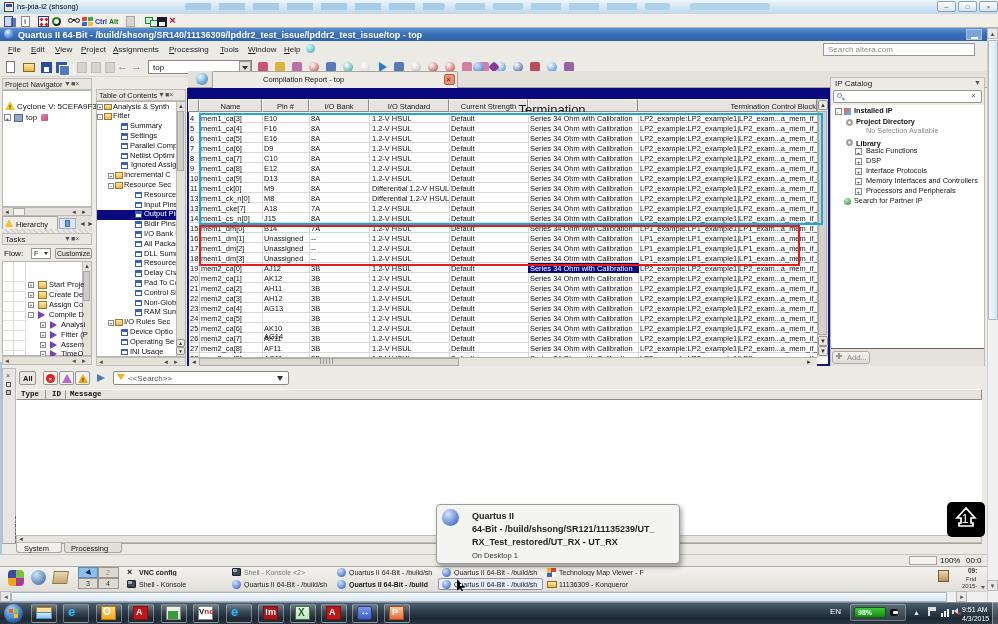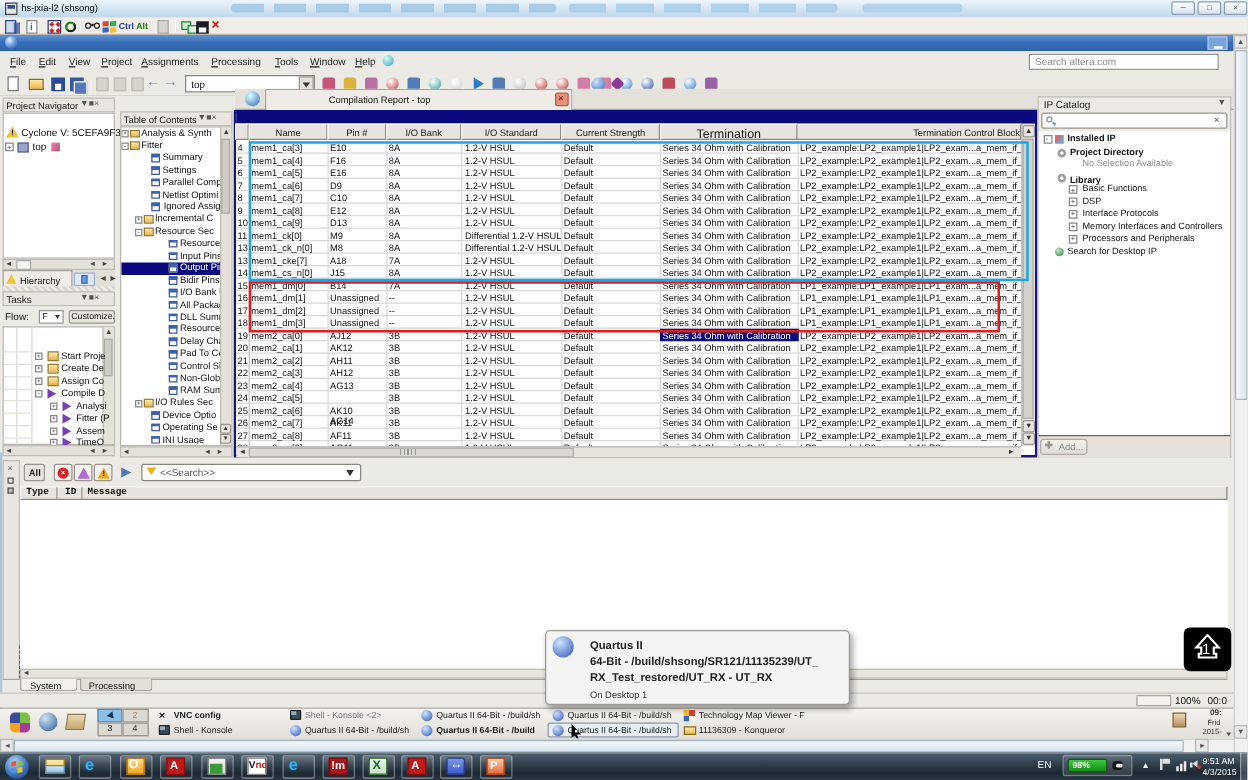--- a/index.html
+++ b/index.html
@@ -50,20 +50,21 @@
 <div class="sep" style="left:121px;top:16px;height:10px"></div>
 <div class="ab" style="left:126px;top:16px;width:9px;height:11px;background:#d8d5cf;border:1px solid #aaa"></div>
 <div class="sep" style="left:140px;top:16px;height:10px"></div>
 <div class="ab" style="left:145px;top:17px;width:8px;height:7px;background:#cfe8cf;border:1px solid #118833"></div>
 <div class="ab" style="left:150px;top:20px;width:8px;height:7px;background:#e8f4e8;border:1px solid #118833"></div>
 <div class="ab" style="left:157px;top:17px;width:10px;height:10px;background:#1a1a28"></div>
 <div class="ab" style="left:159px;top:22px;width:6px;height:4px;background:#fff"></div>
 <div class="tx b" style="left:169px;top:15px;font-size:11px;color:#cc1111;font-style:italic">×</div>
 <div class="ab" style="left:0;top:28px;width:987px;height:13px;background:linear-gradient(#5d92d4,#3a70b8 45%,#2f62a8)">
 <div class="ab" style="left:4px;top:1px;width:10px;height:10px;border-radius:50%;background:radial-gradient(circle at 35% 30%,#eaf2ff,#6fa0e0 45%,#1c4a9c)"></div>
+<div class="tx b" style="left:18px;top:3px;font-size:9px;color:#fff">Quartus II 64-Bit - /build/shsong/SR140/11136309/lpddr2_test_issue/lpddr2_test_issue/top - top</div>
 <div class="ab" style="left:966px;top:1px;width:16px;height:11px;background:#7aa4dc;border:1px solid #a8c4ec">
       <div class="ab" style="left:4px;top:7px;width:7px;height:2px;background:#fff"></div>
     </div>
 </div>
 <div class="ab" style="left:0;top:41px;width:987px;height:17px;background:#eceae5"></div>
 <div class="tx" style="left:8px;top:46px;font-size:8px;color:#1a1a1a"><u style="text-decoration-thickness:1px">F</u>ile</div>
 <div class="tx" style="left:31px;top:46px;font-size:8px;color:#1a1a1a"><u style="text-decoration-thickness:1px">E</u>dit</div>
 <div class="tx" style="left:55px;top:46px;font-size:8px;color:#1a1a1a"><u style="text-decoration-thickness:1px">V</u>iew</div>
 <div class="tx" style="left:81px;top:46px;font-size:8px;color:#1a1a1a"><u style="text-decoration-thickness:1px">P</u>roject</div>
 <div class="tx" style="left:113px;top:46px;font-size:8px;color:#1a1a1a"><u style="text-decoration-thickness:1px">A</u>ssignments</div>
@@ -304,21 +305,21 @@
 <div class="ab hdr3d" style="left:262px;top:99px;width:47px;height:13px"></div>
 <div class="ab hdr3d" style="left:309px;top:99px;width:60px;height:13px"></div>
 <div class="ab hdr3d" style="left:369px;top:99px;width:80px;height:13px"></div>
 <div class="ab hdr3d" style="left:449px;top:99px;width:79px;height:13px"></div>
 <div class="ab hdr3d" style="left:528px;top:99px;width:110px;height:13px"></div>
 <div class="tx" style="left:230.5px;top:102.5px;font-size:7.5px;transform:translateX(-50%);color:#1a1a1a">Name</div>
 <div class="tx" style="left:285.5px;top:102.5px;font-size:7.5px;transform:translateX(-50%);color:#1a1a1a">Pin #</div>
 <div class="tx" style="left:339.0px;top:102.5px;font-size:7.5px;transform:translateX(-50%);color:#1a1a1a">I/O Bank</div>
 <div class="tx" style="left:409.0px;top:102.5px;font-size:7.5px;transform:translateX(-50%);color:#1a1a1a">I/O Standard</div>
 <div class="tx" style="left:488.5px;top:102.5px;font-size:7.5px;transform:translateX(-50%);color:#1a1a1a">Current Strength</div>
-<div class="tx" style="left:583.0px;top:102.5px;font-size:10px;transform:translateX(-50%);color:#1a1a1a">Termination</div>
+<div class="tx" style="left:552px;top:102.5px;font-size:13px;transform:translateX(-50%);color:#1a1a1a">Termination</div>
 <div class="tx" style="left:816px;top:102.5px;font-size:7.5px;transform:translateX(-100%);color:#1a1a1a">Termination Control Block</div>
 <div class="ab" style="left:189px;top:112px;width:628px;height:245px;background:#fff;overflow:hidden">
 <div class="ab" style="left:0;top:1.0px;width:628px;height:10.0px;border-bottom:1px solid #d8d8d8">
 <span class="ab" style="left:10px;top:0;width:1px;height:10.0px;background:#d8d8d8"></span>
 <span class="ab" style="left:73px;top:0;width:1px;height:10.0px;background:#d8d8d8"></span>
 <span class="ab" style="left:120px;top:0;width:1px;height:10.0px;background:#d8d8d8"></span>
 <span class="ab" style="left:180px;top:0;width:1px;height:10.0px;background:#d8d8d8"></span>
 <span class="ab" style="left:260px;top:0;width:1px;height:10.0px;background:#d8d8d8"></span>
 <span class="ab" style="left:339px;top:0;width:1px;height:10.0px;background:#d8d8d8"></span>
 <span class="ab" style="left:449px;top:0;width:1px;height:10.0px;background:#d8d8d8"></span>
@@ -783,21 +784,21 @@
 <div class="ab" style="left:855px;top:167.5px;width:7px;height:7px;border:1px solid #888;background:#fff"></div>
 <div class="tx" style="left:856.5px;top:169.0px;font-size:6px;color:#333">+</div>
 <div class="tx " style="left:866px;top:166.5px;font-size:7.3px">Interface Protocols</div>
 <div class="ab" style="left:855px;top:177.5px;width:7px;height:7px;border:1px solid #888;background:#fff"></div>
 <div class="tx" style="left:856.5px;top:179.0px;font-size:6px;color:#333">+</div>
 <div class="tx " style="left:866px;top:176.5px;font-size:7.3px">Memory Interfaces and Controllers</div>
 <div class="ab" style="left:855px;top:187.5px;width:7px;height:7px;border:1px solid #888;background:#fff"></div>
 <div class="tx" style="left:856.5px;top:189.0px;font-size:6px;color:#333">+</div>
 <div class="tx " style="left:866px;top:186.5px;font-size:7.3px">Processors and Peripherals</div>
 <div class="ab" style="left:844px;top:197.5px;width:7px;height:7px;border-radius:50%;background:radial-gradient(circle at 35% 30%,#bfe8bf,#2a8a4a)"></div>
-<div class="tx " style="left:854px;top:196.5px;font-size:7.3px">Search for Desktop IP</div>
+<div class="tx " style="left:854px;top:196.5px;font-size:7.3px">Search for Partner IP</div>
 <div class="ab" style="left:831px;top:348px;width:153px;height:18px;background:#e7e1dd;border-top:1px solid #6a6660"></div>
 <div class="ab" style="left:832px;top:351px;width:38px;height:13px;background:linear-gradient(#f4f2ef,#dedad4);border:1px solid #b0aca5;border-radius:3px"></div>
 <div class="ab" style="left:836px;top:355px;width:6px;height:2px;background:#9a968f"></div>
 <div class="ab" style="left:838px;top:353px;width:2px;height:6px;background:#9a968f"></div>
 <div class="tx" style="left:847px;top:354px;font-size:7.5px;color:#8a8a8a">Add...</div>
 <div class="ab" style="left:0;top:362px;width:2px;height:229px;background:#a8c8e0"></div>
 <div class="ab" style="left:2px;top:368px;width:14px;height:188px;background:#e9e6e1;border:1px solid #c0bcb5"></div>
 <div class="tx" style="left:6px;top:372px;font-size:7px;color:#444">×</div>
 <div class="ab" style="left:6px;top:382px;width:5px;height:5px;border:1px solid #555"></div>
 <div class="ab" style="left:6px;top:390px;width:5px;height:5px;border:1px solid #555;background:#bbb"></div>

